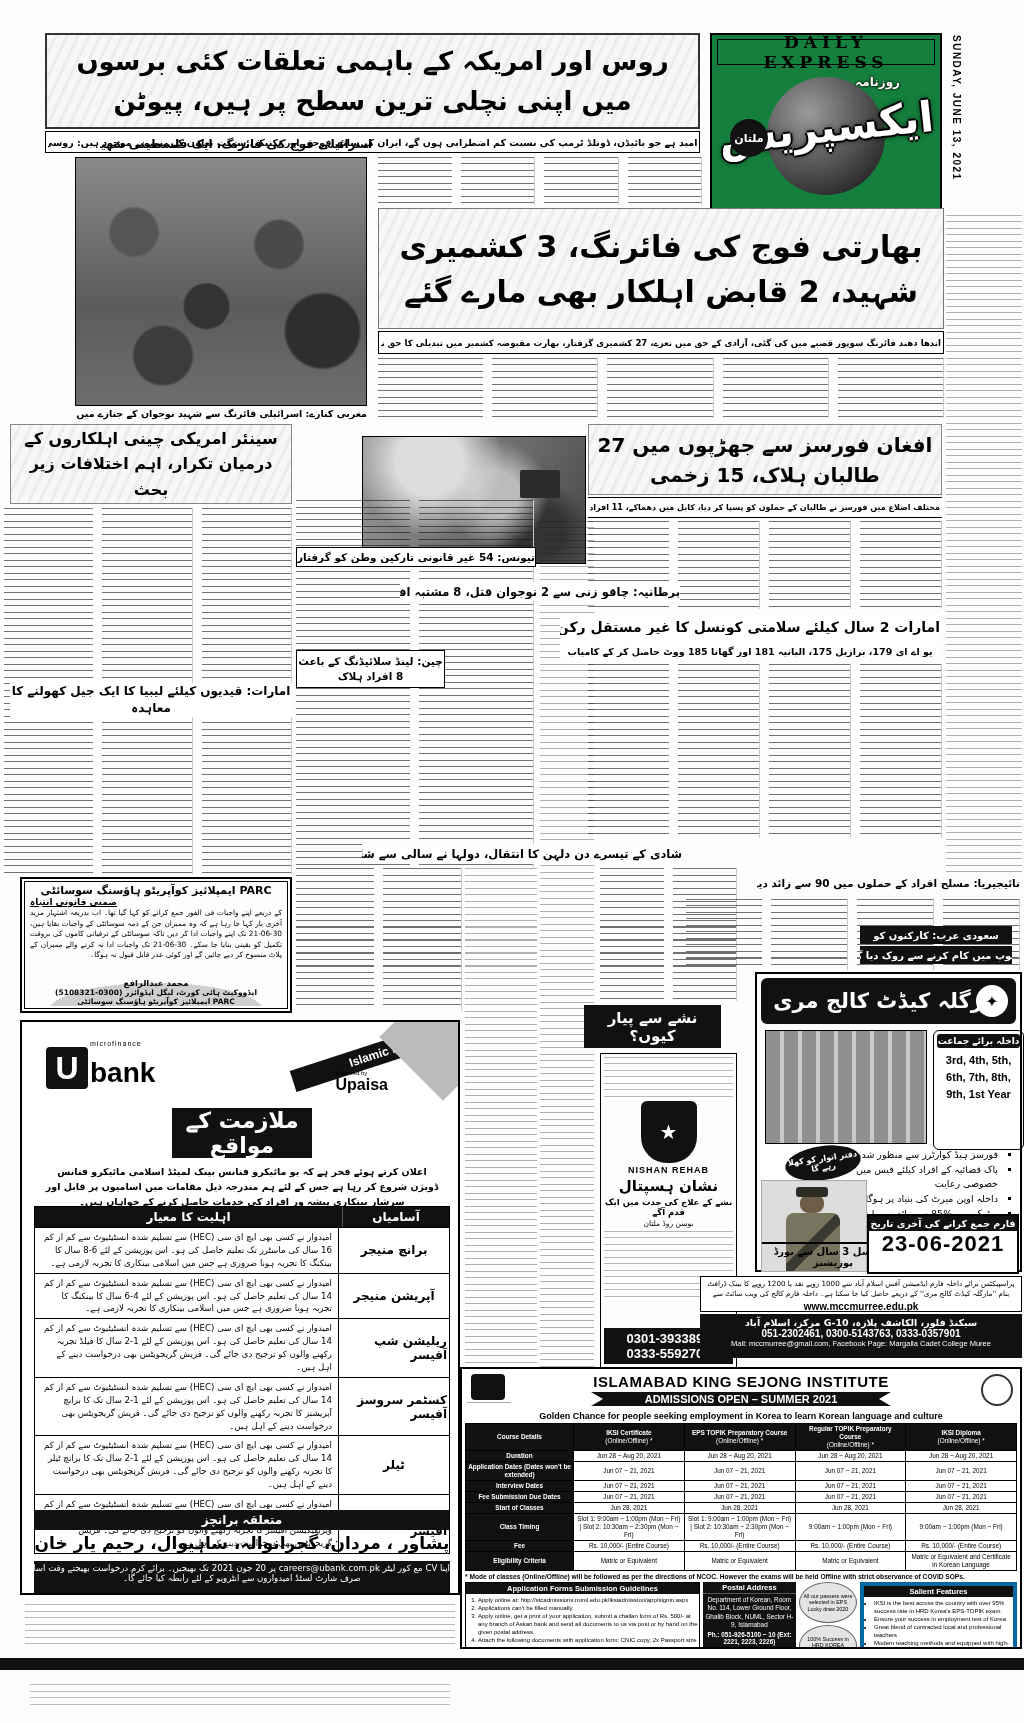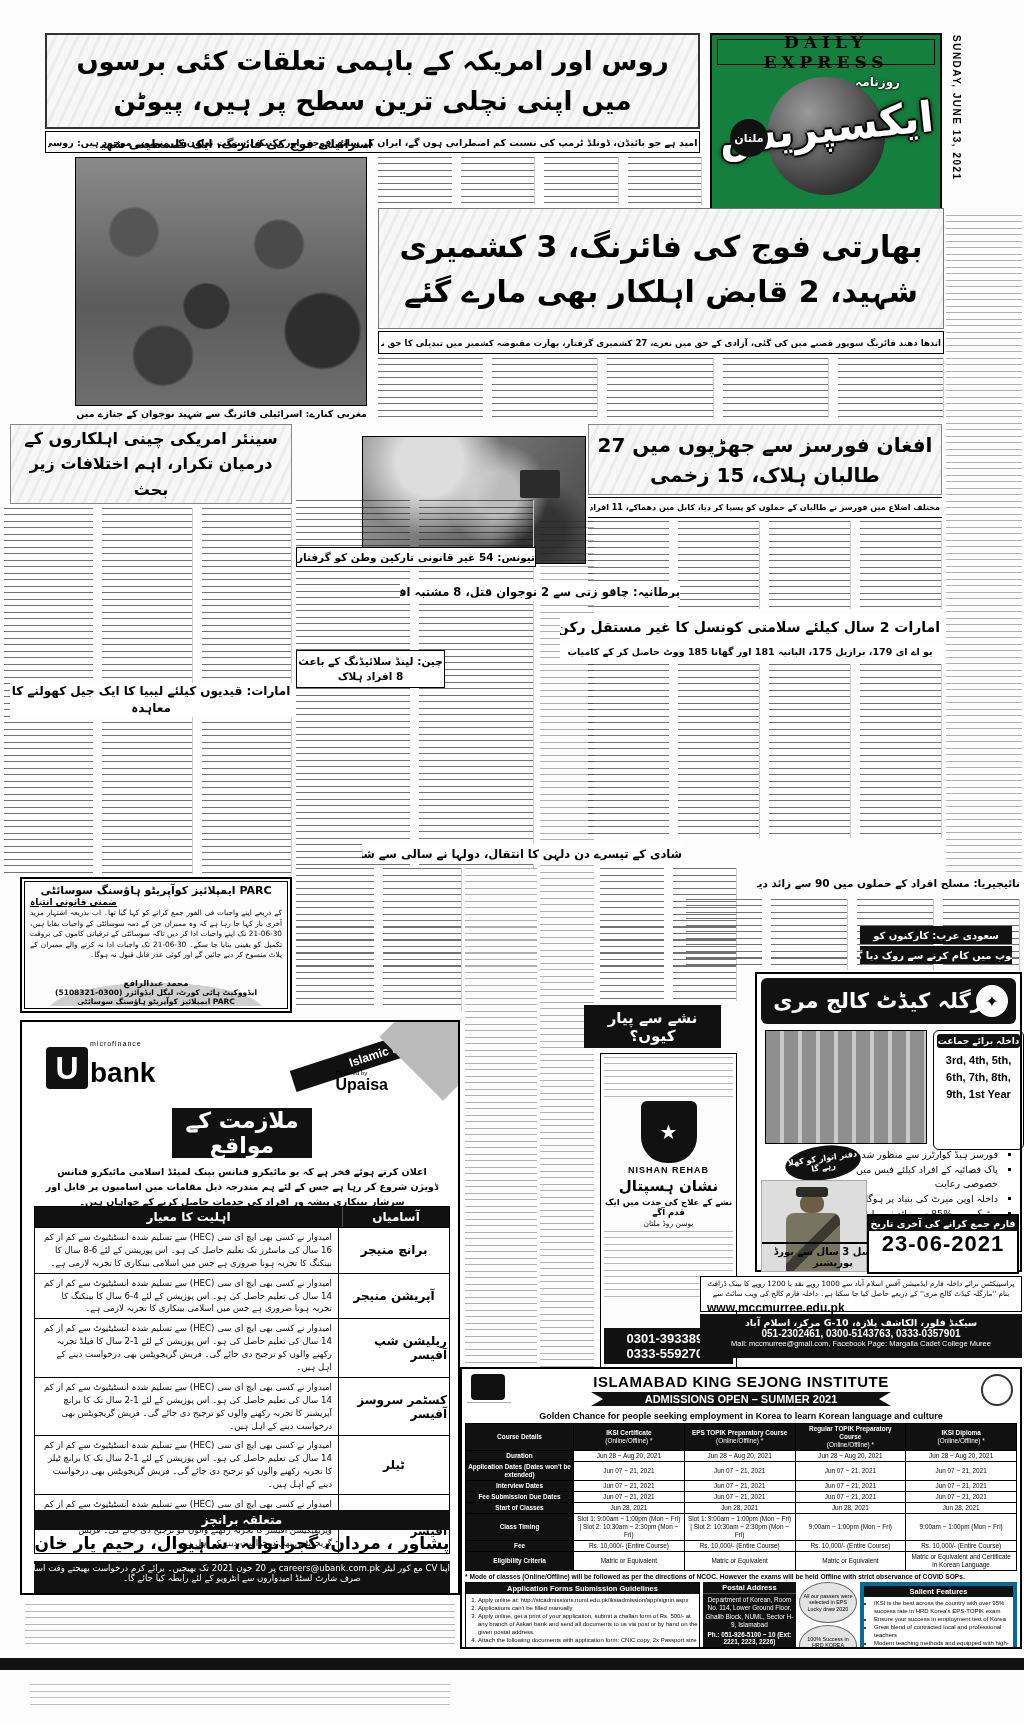--- a/index.html
+++ b/index.html
@@ -228,21 +228,21 @@
     <div style="position:absolute;left:24px;top:32px;width:54px;height:58px;background:linear-gradient(135deg,#77755f 45%,#3b3a30 46% 58%,#77755f 59%);border-radius:8px 8px 0 0"></div>
   </div>
   <div class="ur" style="position:absolute;right:116px;top:268px;width:142px;font-size:10px;font-weight:bold;text-align:center;border-top:2px solid #000;padding-top:2px">مسلسل 3 سال سے بورڈ پوزیشنز</div>
   <div style="position:absolute;left:110px;top:240px;width:148px;height:56px;border:2px solid #000;text-align:center;background:#fff">
     <div class="inv ur" style="font-size:9.5px;font-weight:bold;padding:2px 0">فارم جمع کرانے کی آخری تاریخ</div>
     <div style="font-size:22px;font-weight:bold;letter-spacing:1px">23-06-2021</div>
   </div>
 </div>
 <div class="abs box" style="left:700px;top:1276px;width:322px;height:36px;padding:2px 6px">
   <div class="ur" style="font-size:7.2px;line-height:1.45;text-align:center;overflow:hidden;height:22px">پراسپیکٹس برائے داخلہ فارم ایڈمیشن آفس اسلام آباد سے 1000 روپے نقد یا 1200 روپے کا بینک ڈرافٹ بنام ''مارگلہ کیڈٹ کالج مری'' کے ذریعے حاصل کیا جا سکتا ہے۔ داخلہ فارم کالج کی ویب سائٹ سے بھی ڈاؤن لوڈ کیا جا سکتا ہے۔</div>
-  <div style="font-size:12px;font-weight:bold;">www.mccmurree.edu.pk</div>
+  <div style="font-size:10px;font-weight:bold;text-align:center">www.mccmurree.edu.pk</div>
 </div>
 <div class="abs inv" style="left:700px;top:1314px;width:322px;height:44px;text-align:center;padding-top:3px">
   <div class="ur" style="font-size:9.5px;font-weight:bold">سیکنڈ فلور، الکاشف پلازہ، G-10 مرکز، اسلام آباد</div>
   <div style="font-size:10px;font-weight:bold">051-2302461, 0300-5143763, 0333-0357901</div>
   <div style="font-size:7.5px">Mail: mccmurree@gmail.com, Facebook Page: Margalla Cadet College Muree</div>
 </div>
 
 <div class="abs" style="left:20px;top:1020px;width:440px;height:575px;border:2px solid #000;overflow:hidden;background:#fff">
   <div style="position:absolute;right:-40px;top:16px;width:210px;transform:rotate(-18deg);background:#111;color:#fff;
               text-align:center;font-size:12px;font-weight:bold;padding:4px 0">Islamic Banking</div>

